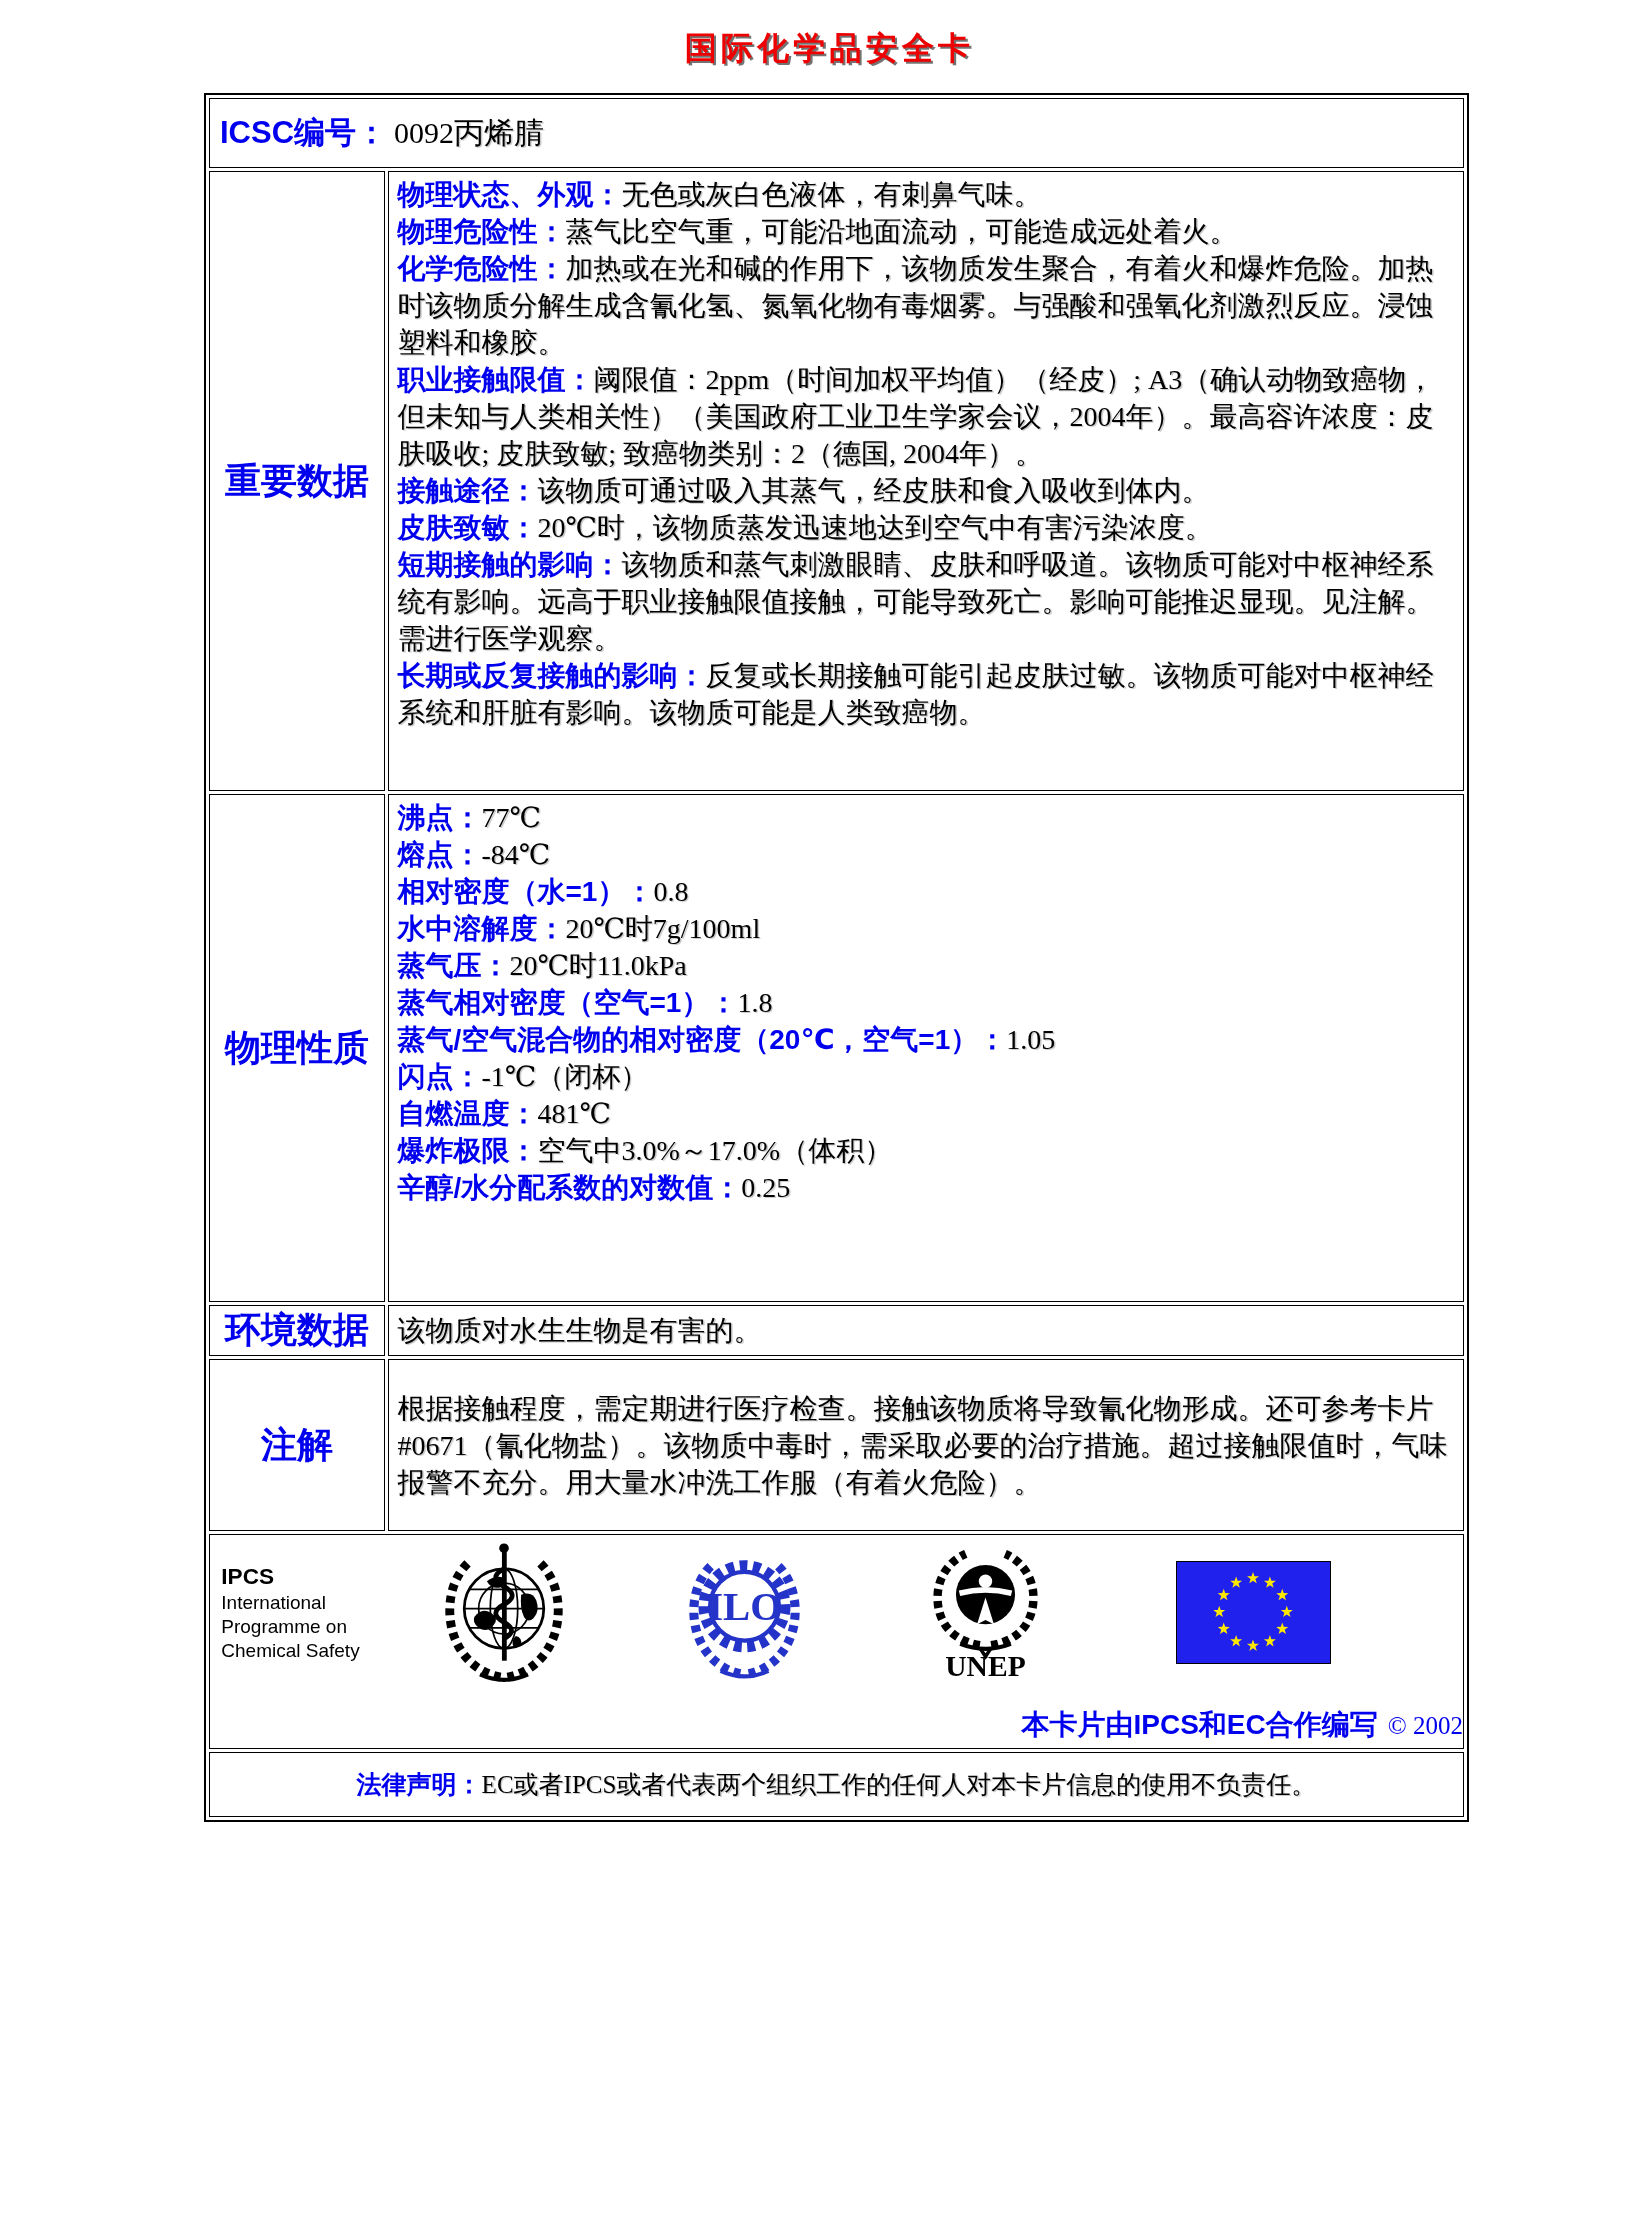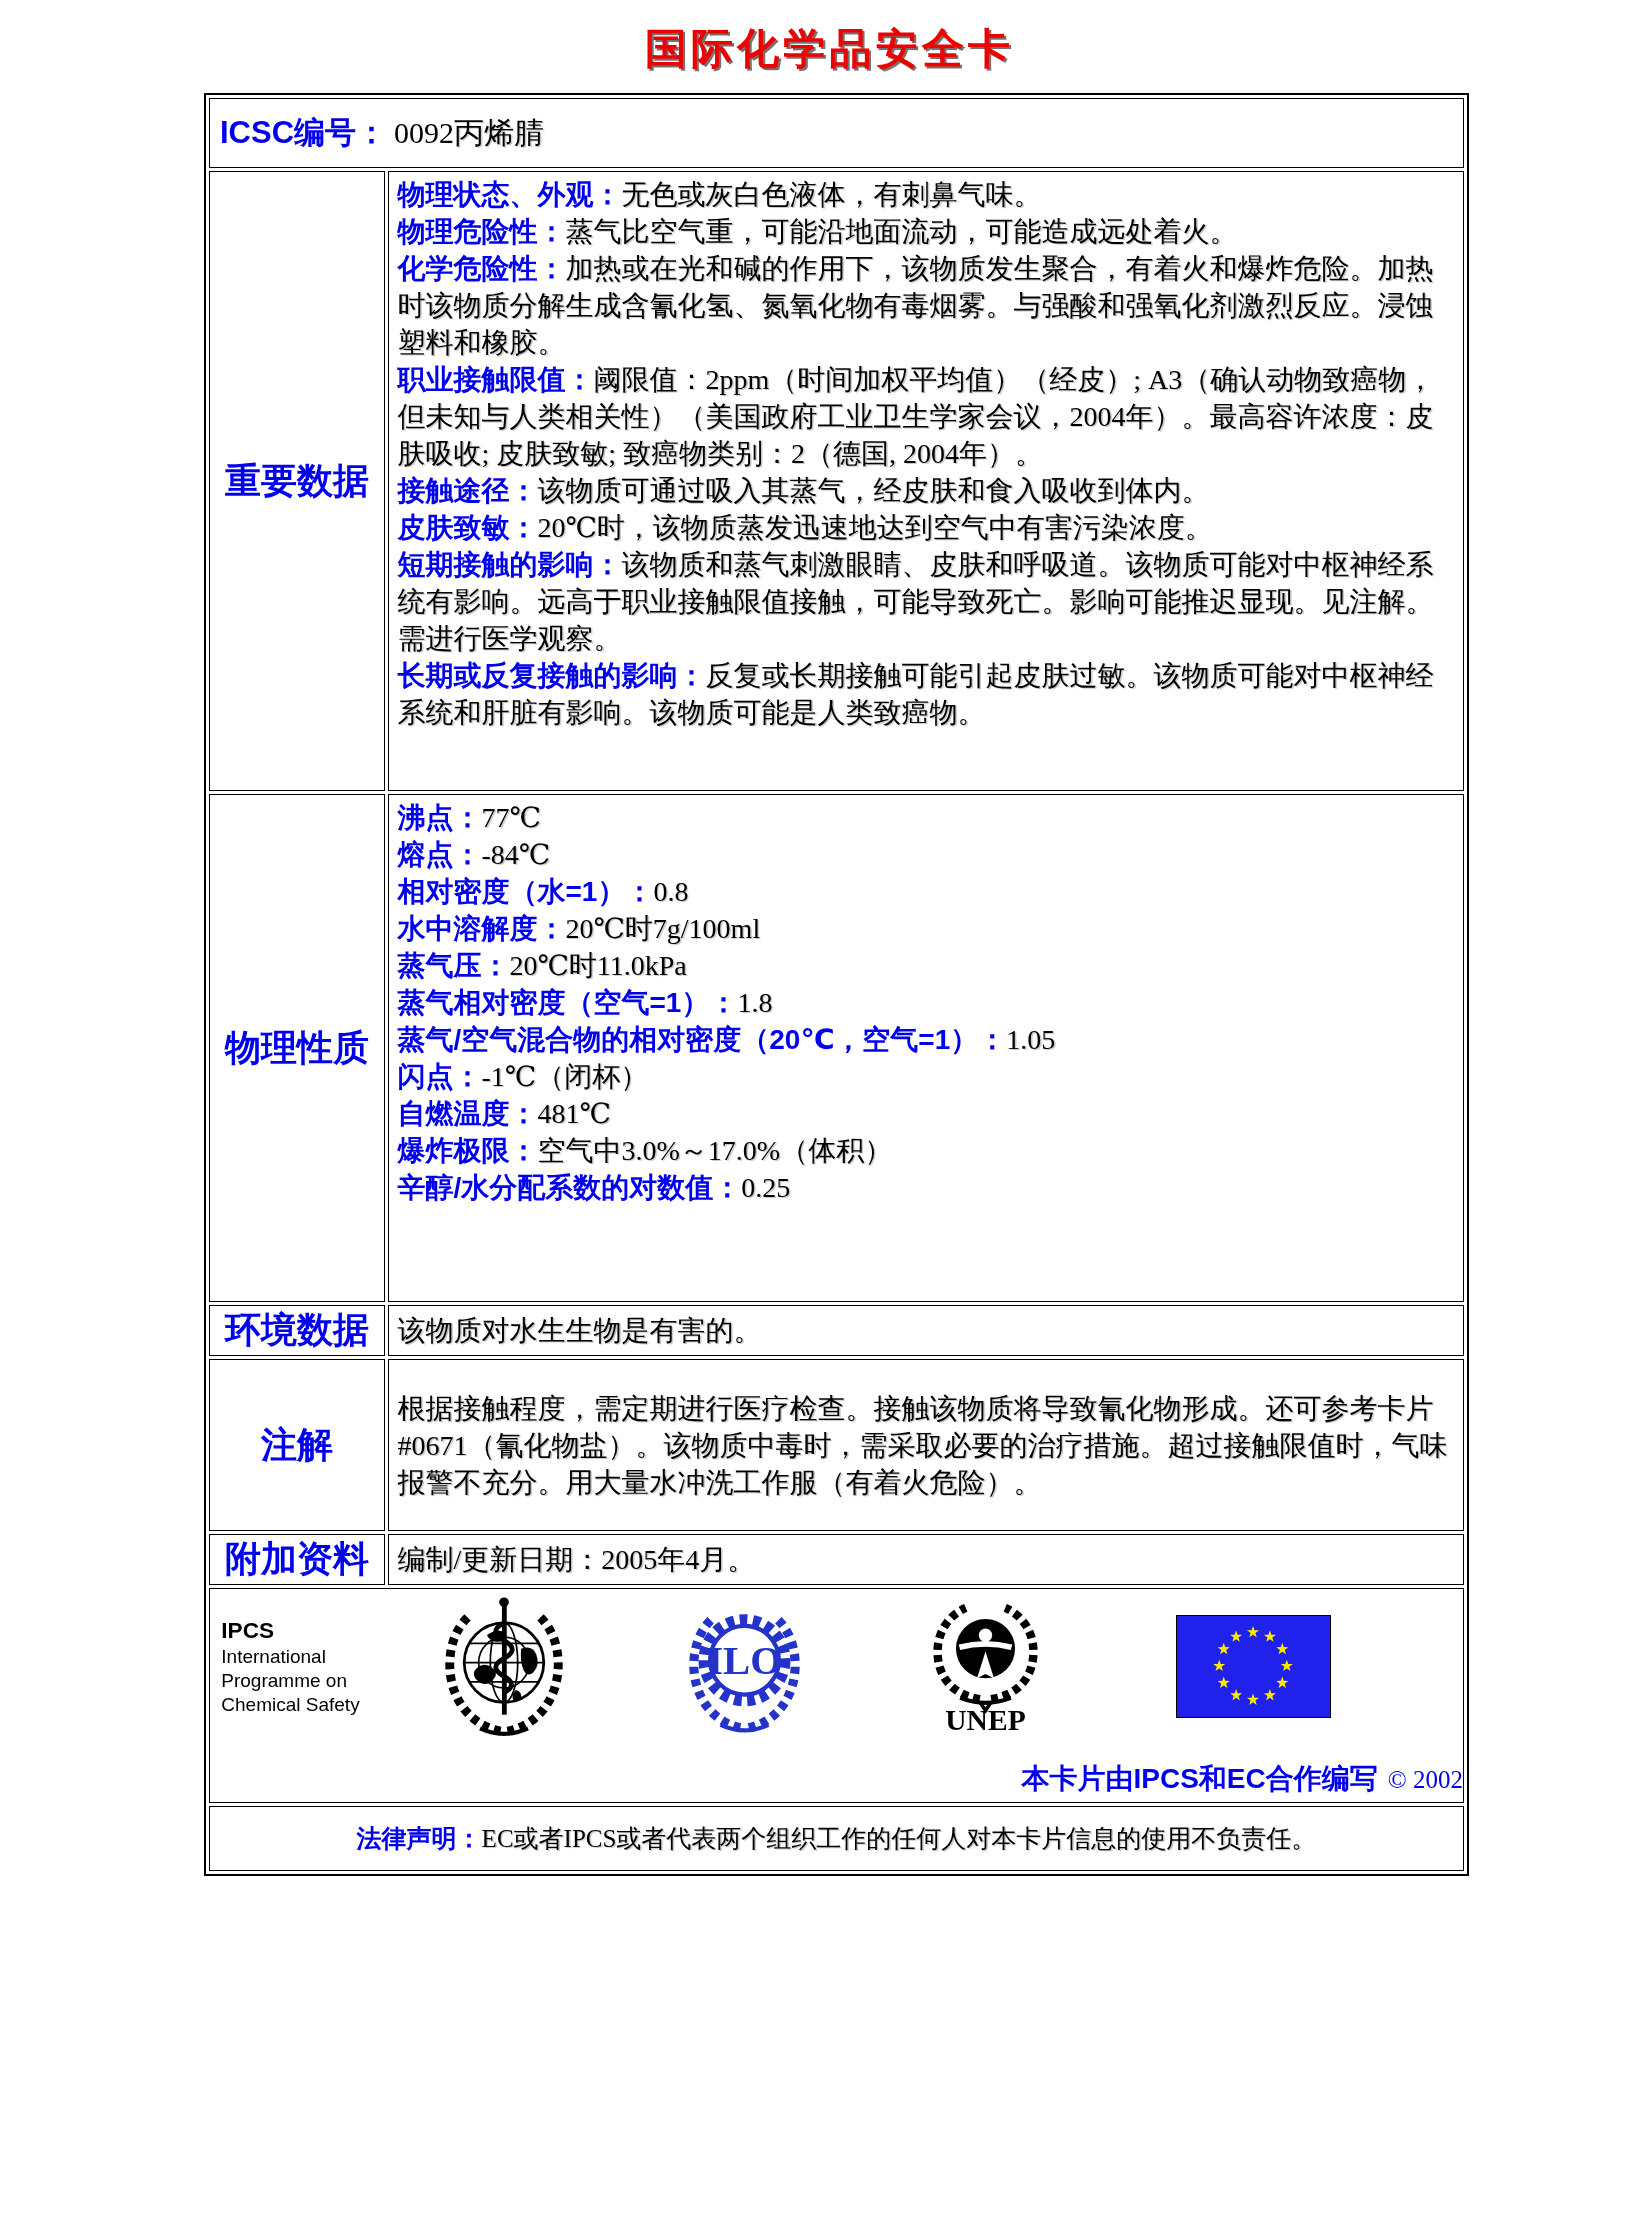--- a/index.html
+++ b/index.html
@@ -6,21 +6,21 @@
     --blue:#0000EE; --red:#EE0000; --ilo-blue:#2433C8; --eu-blue:#2121EE;
     --star:#FFE800; --ink:#000000;
   }
   *{margin:0;padding:0;box-sizing:border-box;}
   html,body{width:1647px;height:2239px;background:#ffffff;overflow:hidden;}
   body{font-family:"Liberation Serif","DejaVu Serif",serif;color:var(--ink);}
 
   .page-title{
     margin-top:24px; text-align:center;
     font-family:"Liberation Sans","DejaVu Sans",sans-serif;
-    font-size:42px; font-weight:bold; color:var(--red);
+    font-size:32px; font-weight:bold; color:var(--red);
     text-shadow:2.1px 2.1px 0 rgba(0,0,0,0.55);
     letter-spacing:4.2px; line-height:49px;padding-left:12px;
   }
 
   table.card{
     margin-left:204px; margin-top:20px;
     width:1265px; table-layout:fixed;
     border:2.8px solid #000; border-collapse:separate; border-spacing:3.5px;
     background:#fff;
   }
@@ -219,26 +219,20 @@
     </td>
   </tr>
 
   <tr class="r-notes">
     <td class="lab">注解</td>
     <td class="content">
       <span class="pval">根据接触程度，需定期进行医疗检查。接触该物质将导致氰化物形成。还可参考卡片#0671（氰化物盐）。该物质中毒时，需采取必要的治疗措施。超过接触限值时，气味报警不充分。用大量水冲洗工作服（有着火危险）。</span>
     </td>
   </tr>
 
-  <tr class="r-add">
-    <td class="lab">附加资料</td>
-    <td class="content">
-      <span class="pval">编制/更新日期：2005年4月。</span>
-    </td>
-  </tr>
 
   <tr class="r-logos">
     <td colspan="2" class="logos-cell">
       <div class="logo-strip">
         <div class="ipcs-block">
           <div class="ipcs-title">IPCS</div>
           <div class="ipcs-line">International</div>
           <div class="ipcs-line">Programme on</div>
           <div class="ipcs-line">Chemical Safety</div>
         </div>

